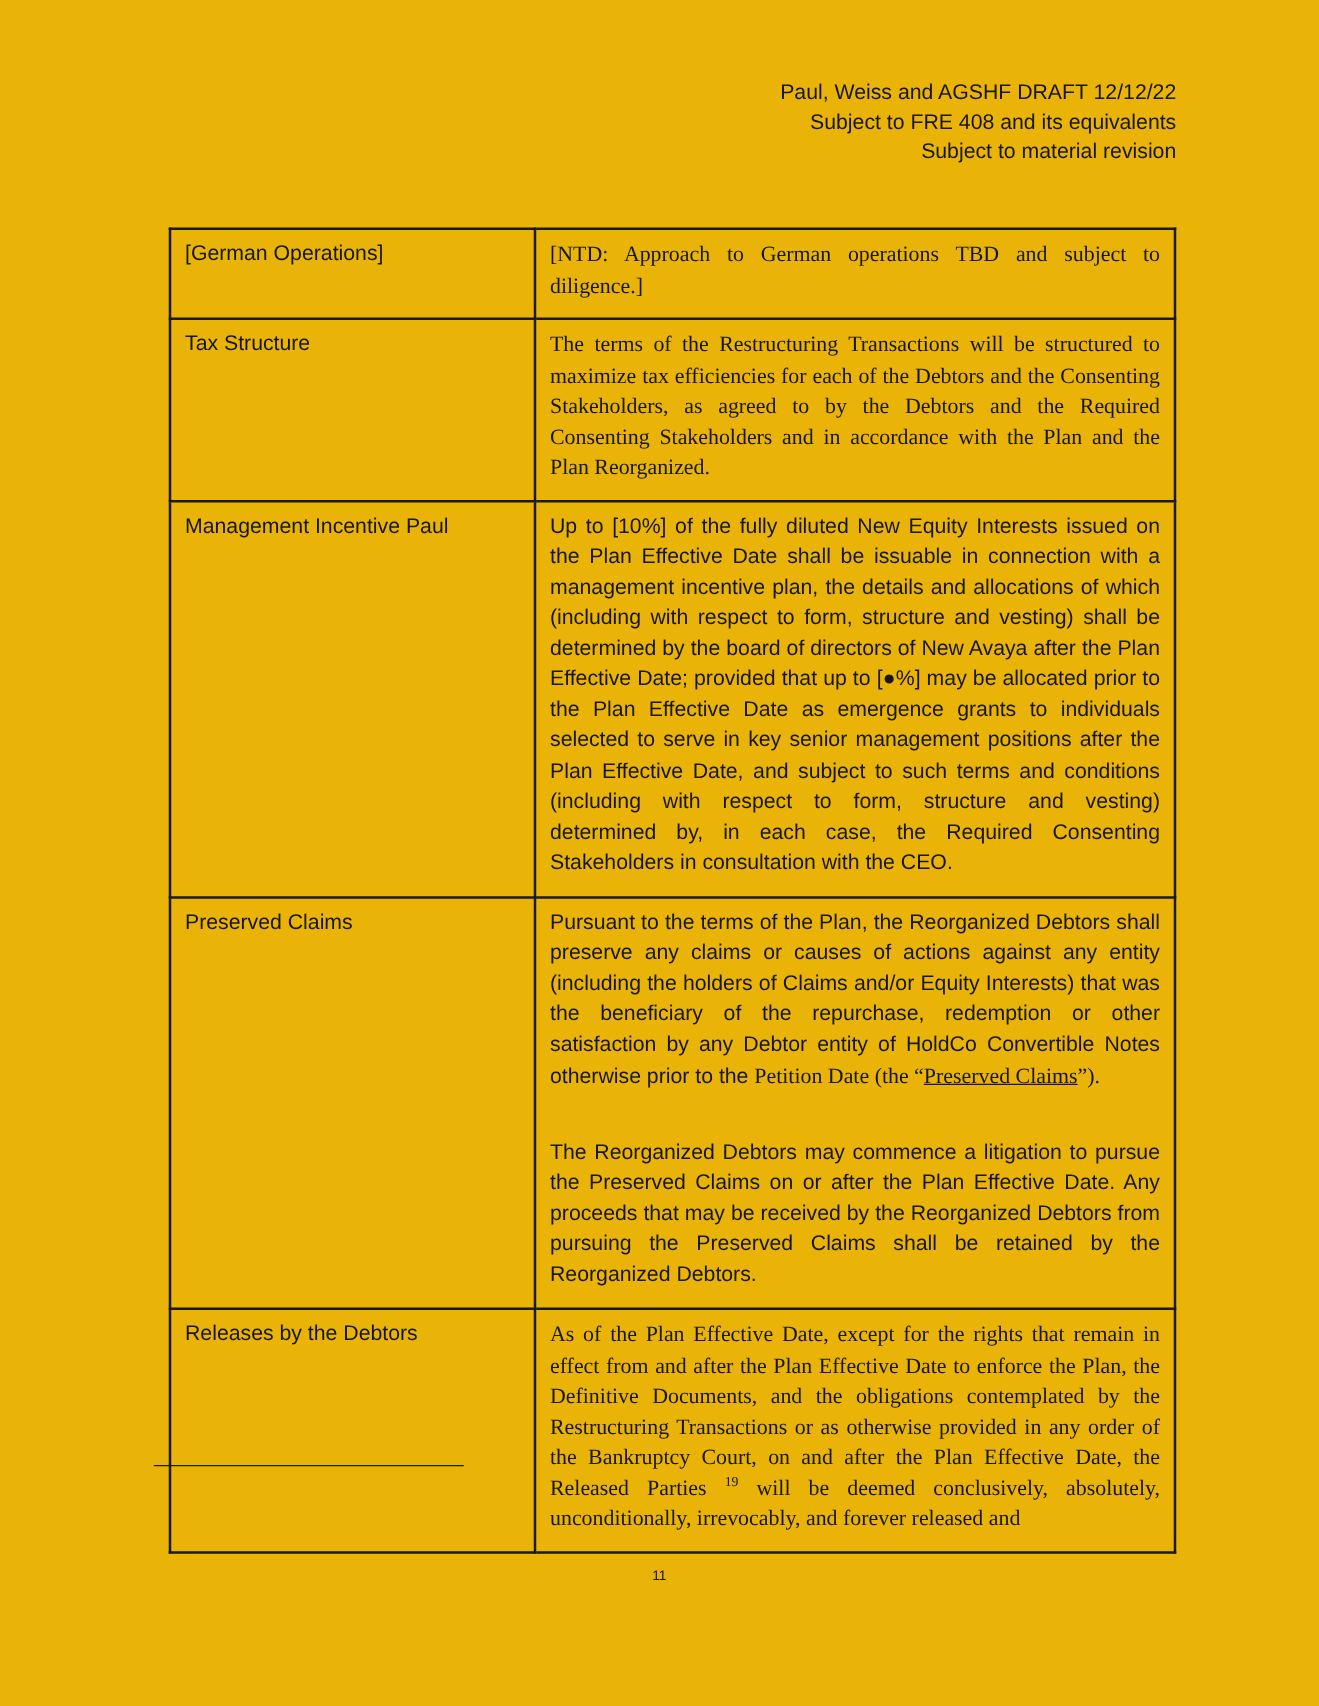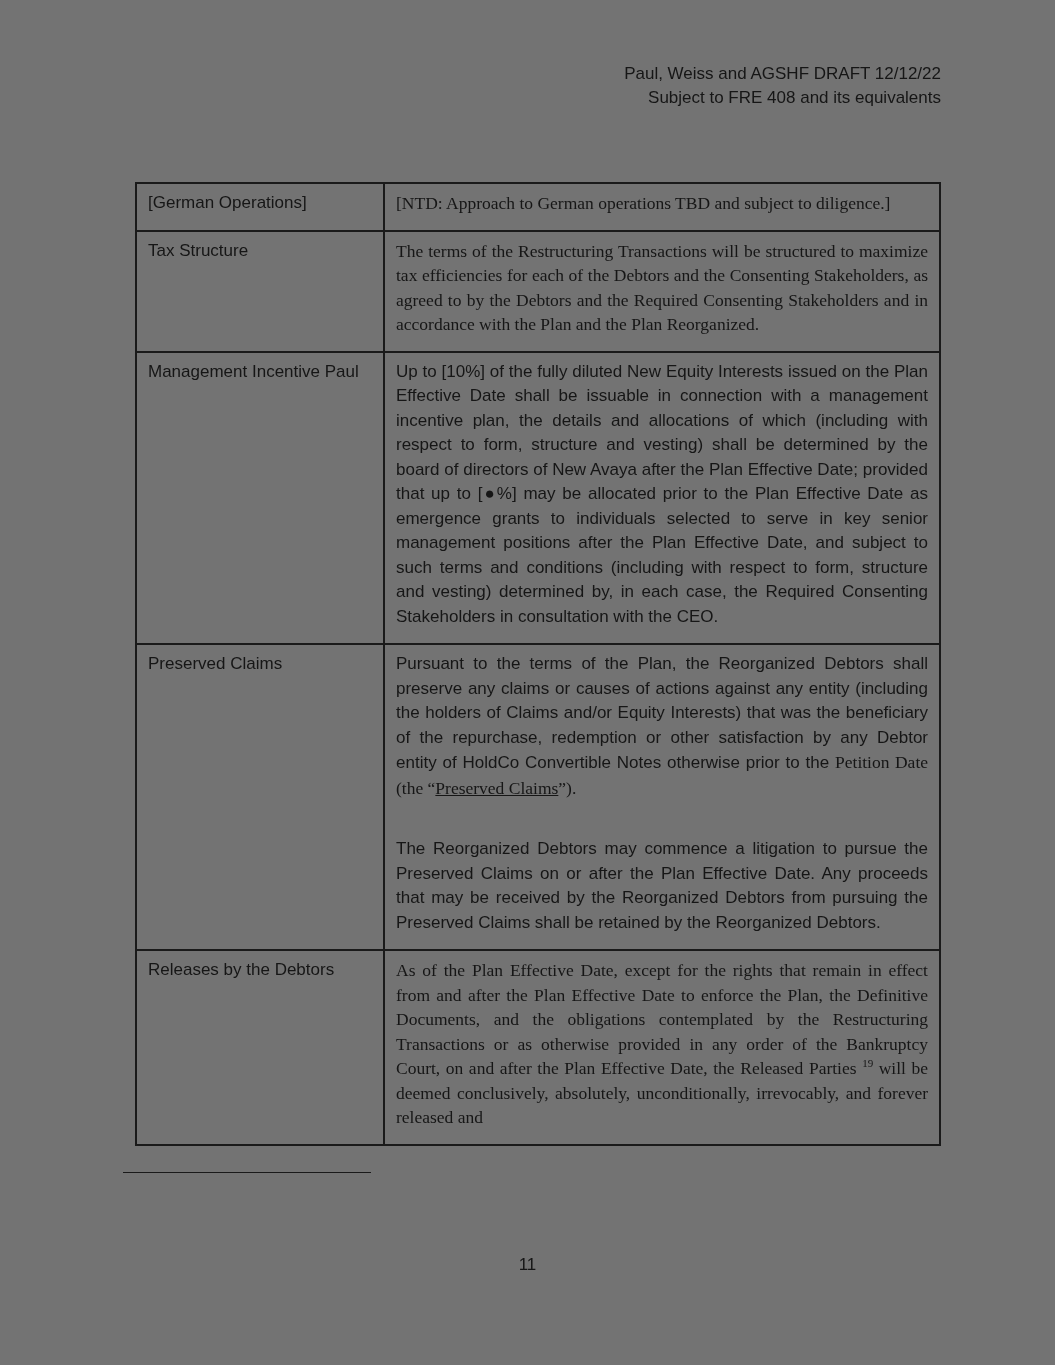--- a/index.html
+++ b/index.html
@@ -7,21 +7,21 @@
   body {
     width: 1055px; height: 1365px;
     font-family: "Liberation Sans", sans-serif;
     color: #121212;
     position: relative;
     overflow: hidden;
   }
   .page {
     position: relative;
     width: 1055px; height: 1365px;
-    background: #737373;
+    background: #eab308;
   }
   
   .doc-header {
     position: absolute;
     top: 62px;
     right: 114px;
     text-align: right;
     font-size: 17px;
     line-height: 23.5px;
     color: #161616;
@@ -33,21 +33,21 @@
     left: 135px;
     width: 806px;
     border-collapse: collapse;
   }
   .doc-table td {
     border: 2px solid #1a1a1a;
     vertical-align: top;
     padding: 7px 11px 14px 11px;
   }
   .label-cell {
-    width: 248px;
+    width: 292px;
     font-size: 17px;
     line-height: 23px;
     color: #161616;
   }
   .body-cell {
     font-size: 17px;
     line-height: 24.5px;
     text-align: justify;
     color: #161616;
     margin-top: 44px;
@@ -85,32 +85,33 @@
     color: #161616;
   }
   .footnote sup { font-size: 10px; margin-right: 5px; }
   
   .page-number {
     position: absolute;
     top: 1255px;
     left: 0;
     width: 100%;
     text-align: center;
-    font-size: 17px;
+    font-size: 11px;
     color: #161616;
   }
 </style>
 </head>
 <body>
 
 <div class="page">
 
   <div class="doc-header">
     <div>Paul, Weiss and AGSHF DRAFT 12/12/22</div>
     <div>Subject to FRE 408 and its equivalents</div>
+    <div>Subject to material revision</div>
   </div>
 
   <table class="doc-table">
     <tbody>
       <tr>
         <td class="label-cell sans">[German Operations]</td>
         <td class="body-cell serif">[NTD: Approach to German operations TBD and subject to diligence.]</td>
       </tr>
 
       <tr>

